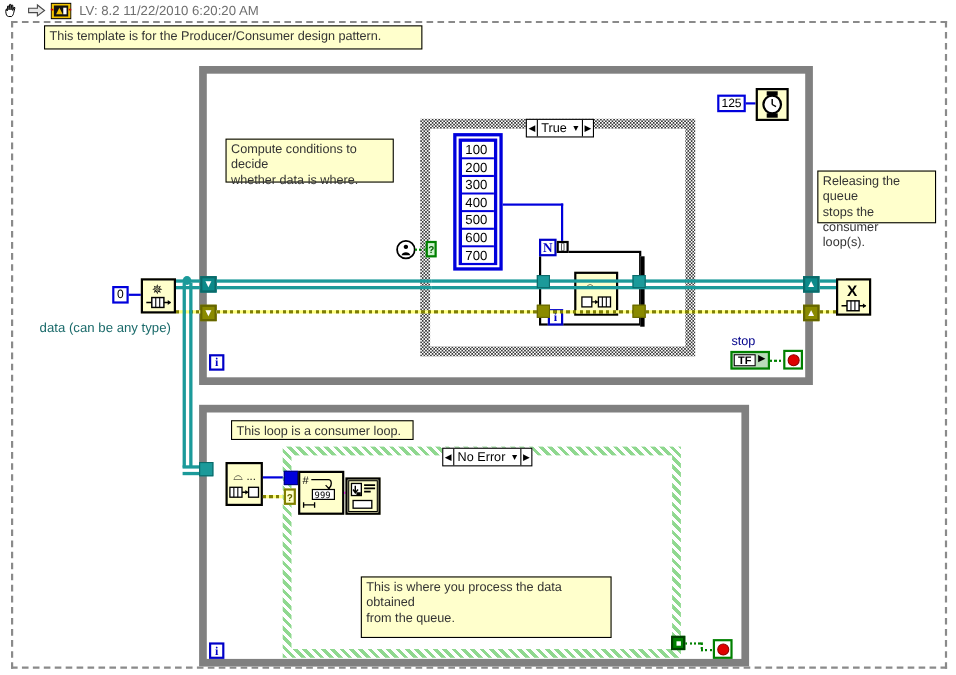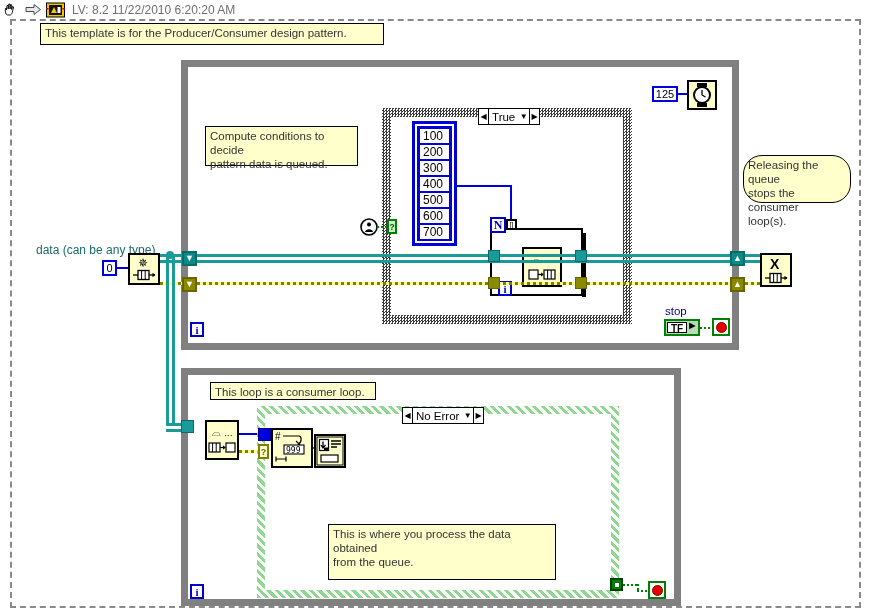--- a/index.html
+++ b/index.html
@@ -215,21 +215,21 @@
     background:#ffffff;box-sizing:border-box;
     display:flex;align-items:center;justify-content:center;
   }
   .stop-term .dot{
     width:11px;height:11px;border-radius:50%;background:#e00000;
     border:1px solid #900000;box-sizing:border-box;
   }
 
   .free-label{
     position:absolute;font-size:12px;color:#1a6a6a;
-    font-family:"Liberation Sans", sans-serif;white-space:nowrap;
+    font-family:"Liberation Sans", sans-serif;white-space:nowrap;margin-top:48px;
   }
 </style>
 </head>
 <body>
 
 <div id="root">
 
   <div class="titlebar">
     <span class="tb-icon">
       <svg width="16" height="15" viewBox="0 0 16 15">
@@ -255,21 +255,21 @@
   </div>
 
   <div class="diagram-border"></div>
 
   <div class="comment" style="left:40px;top:23px;width:344px;height:22px;">This template is for the Producer/Consumer design pattern.</div>
 
   <div class="while-loop" style="left:181px;top:60px;width:558px;height:290px;"></div>
 
 
   <div class="comment" style="left:205px;top:126px;width:153px;height:40px;">Compute conditions to decide
-pattern data is queued.</div>
+whether data is where.</div>
 
   <div class="sr-box teal" style="left:182px;top:251px;">
     <span class="sr-chev">▼</span>
   </div>
   <div class="sr-box olive" style="left:182px;top:277px;">
     <span class="sr-chev">▼</span>
   </div>
 
   <div class="sr-box teal" style="left:730px;top:251px;">
     <span class="sr-chev">▲</span>
@@ -379,21 +379,21 @@
       <rect x="8" y="18.5" width="11" height="9" fill="#fff" stroke="#000" stroke-width="1.3"></rect>
       <path d="M11.6 18.5 L11.6 27.5 M15.2 18.5 L15.2 27.5" stroke="#000" stroke-width="1"></path>
       <path d="M19 23 L25 23" stroke="#000" stroke-width="1.3"></path>
       <path d="M22.5 20.8 L25.5 23 L22.5 25.2 Z" fill="#000"></path>
     </svg>
   </div>
   <div class="wire w-queue" style="left:745px;top:254px;width:15px;height:3px;"></div>
   <div class="wire w-queue" style="left:745px;top:260px;width:15px;height:3px;"></div>
   <div class="wire w-err-h" style="left:745px;top:282px;width:15px;"></div>
 
-  <div class="comment" style="left:743px;top:155px;width:108px;height:48px;border-radius:19px;">Releasing the queue
+  <div class="comment" style="left:743px;top:155px;width:108px;height:48px;">Releasing the queue
 stops the consumer
 loop(s).</div>
 
   <div class="num-const" style="left:652px;top:86px;width:26px;">125</div>
   <div class="wire w-blue" style="left:678px;top:93px;width:9px;height:2px;"></div>
   <div class="vi-node" style="left:687px;top:80px;width:30px;height:30px;">
     <svg width="26" height="26" viewBox="0 0 26 26">
       <rect x="8" y="1" width="10" height="4" fill="#000"></rect>
       <rect x="8" y="21" width="10" height="4" fill="#000"></rect>
       <circle cx="13" cy="13" r="8" fill="#ffffff" stroke="#000" stroke-width="2"></circle>

